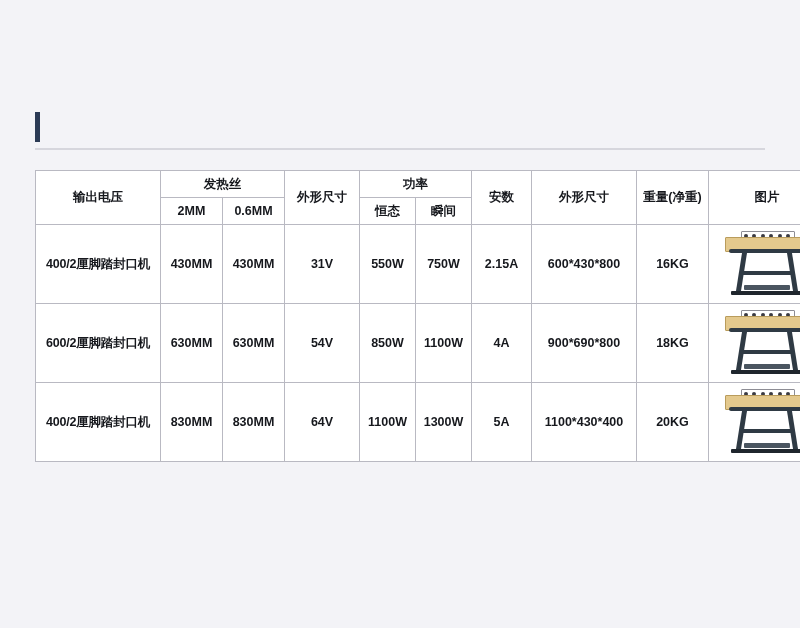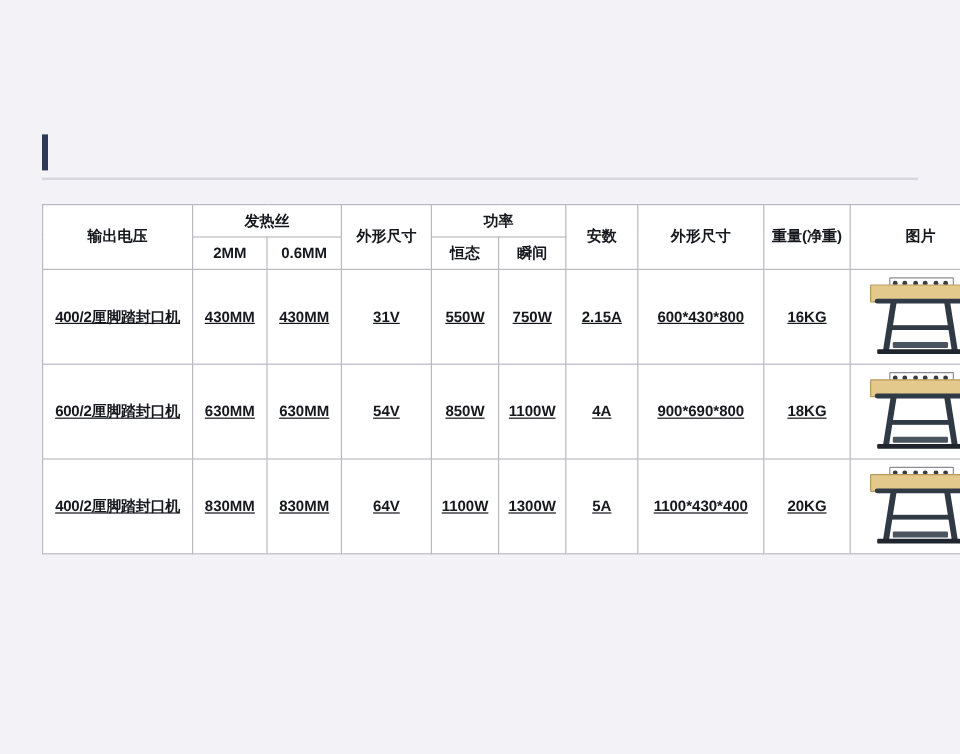--- a/index.html
+++ b/index.html
@@ -79,21 +79,20 @@
     font-weight: bold;
     color: #16181d;
     padding: 0;
   }
   thead th {
     height: 26px;
     font-size: 13px;
   }
   tbody td {
     height: 78px;
-    text-decoration: underline;
   }
   td.name-cell {
     font-size: 12.5px;
     letter-spacing: -0.2px;
   }
   .sub-head {
     height: 26px;
     font-size: 12.5px;
   }
 

